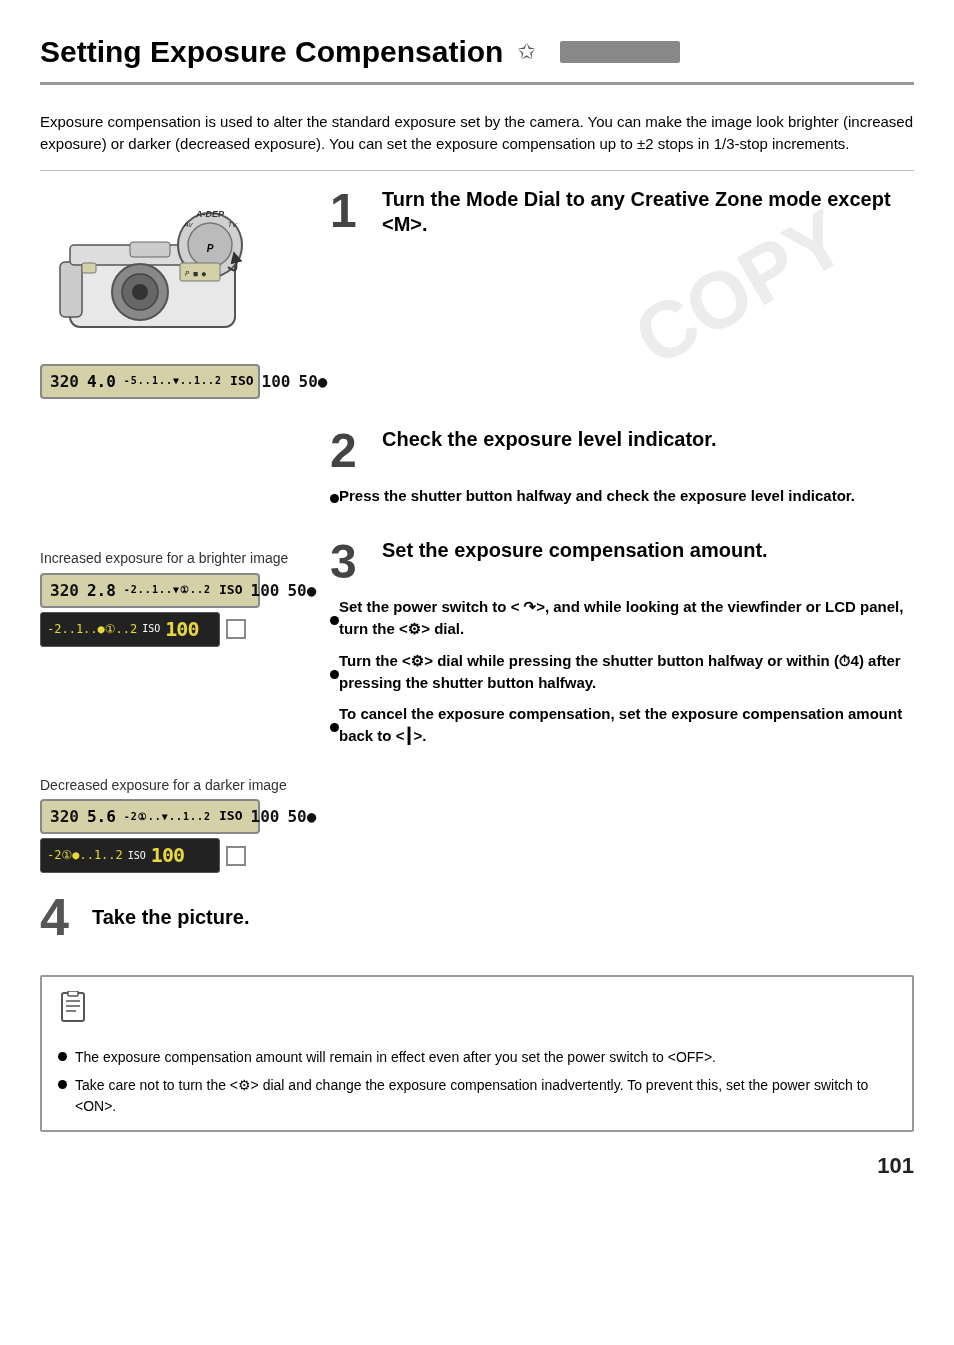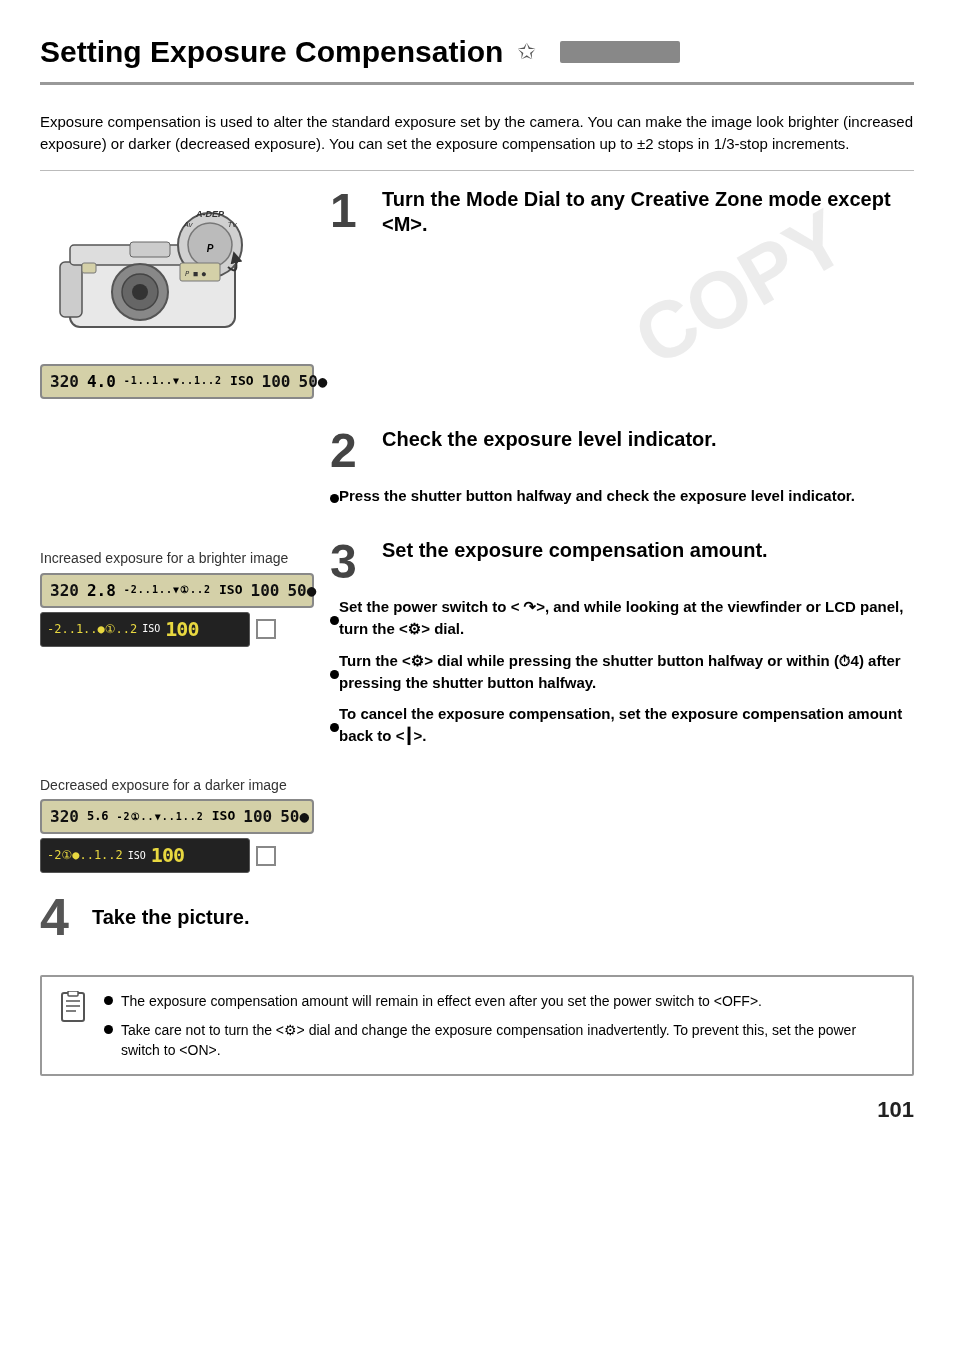--- a/index.html
+++ b/index.html
@@ -124,21 +124,21 @@
     .lcd-strip {
       background: #d4d0a8;
       border: 2px solid #888;
       border-radius: 4px;
       padding: 4px 8px;
       font-family: monospace;
       font-size: 13px;
       display: flex;
       align-items: center;
       gap: 8px;
-      width: 274px;
+      width: 220px;
       margin-bottom: 8px;
       color: #000;
       font-weight: bold;
     }
 
     .lcd-number {
       font-size: 16px;
       font-weight: bold;
       color: #111;
       font-family: monospace;
@@ -173,20 +173,21 @@
 
     
     .notes-section {
       border: 2px solid #999;
       border-radius: 2px;
       padding: 14px 16px;
       margin-top: 10px;
       display: flex;
       gap: 14px;
       background: #fff;
+      flex-direction: column;
     }
 
     .notes-bullets {
       list-style: none;
       padding: 0;
       display: flex;
       flex-direction: column;
       gap: 8px;
     }
 
@@ -222,21 +223,21 @@
     }
 
     .led-row {
       background: #222;
       border: 1.5px solid #555;
       border-radius: 3px;
       padding: 2px 6px;
       display: inline-flex;
       align-items: center;
       gap: 5px;
-      width: 210px;
+      width: 180px;
     }
 
     .led-text-yellow {
       color: #e8d840;
       font-family: monospace;
       font-size: 12px;
     }
 
     .led-text-big {
       color: #e8d840;
@@ -321,21 +322,21 @@
           <span class="step-title">Turn the Mode Dial to any Creative Zone mode except &lt;M&gt;.</span>
         </div>
       </div>
     </div>
 
     <div style="display:flex; align-items:center; margin-bottom:20px;">
       <div style="width:290px; padding-right:18px;">
         <div class="lcd-strip">
           <span class="lcd-number">320</span>
           <span style="font-family:monospace;font-size:16px;font-weight:bold;">4.0</span>
-          <span class="lcd-scale">-1..1..▼..1..2</span>
+          <span class="lcd-scale">-5..1..▼..1..2</span>
           <span class="lcd-iso">ISO</span>
           <span class="lcd-number">100</span>
           <span class="lcd-number">50●</span>
         </div>
       </div>
     </div>
 
     <div class="step-row">
       <div class="step-left">
         
@@ -398,21 +399,21 @@
         </ul>
       </div>
     </div>
 
     <div style="display:flex; gap:0; margin-bottom:18px;">
       <div style="width:290px; padding-right:18px;">
         <p class="exposure-label">Decreased exposure for a darker image</p>
 
         <div class="lcd-strip" style="margin-bottom:4px;">
           <span class="lcd-number">320</span>
-          <span style="font-family:monospace;font-size:12px;font-weight:bold;">5.6</span>
+          <span style="font-family:monospace;font-size:16px;font-weight:bold;">5.6</span>
           <span class="lcd-scale">-2①..▼..1..2</span>
           <span class="lcd-iso">ISO</span>
           <span class="lcd-number">100</span>
           <span class="lcd-number">50●</span>
         </div>
 
         <div style="display:flex; align-items:center; gap:6px;">
           <div class="led-row">
             <span class="led-text-yellow">-2①●..1..2</span>
             <span class="led-white">ISO</span>

